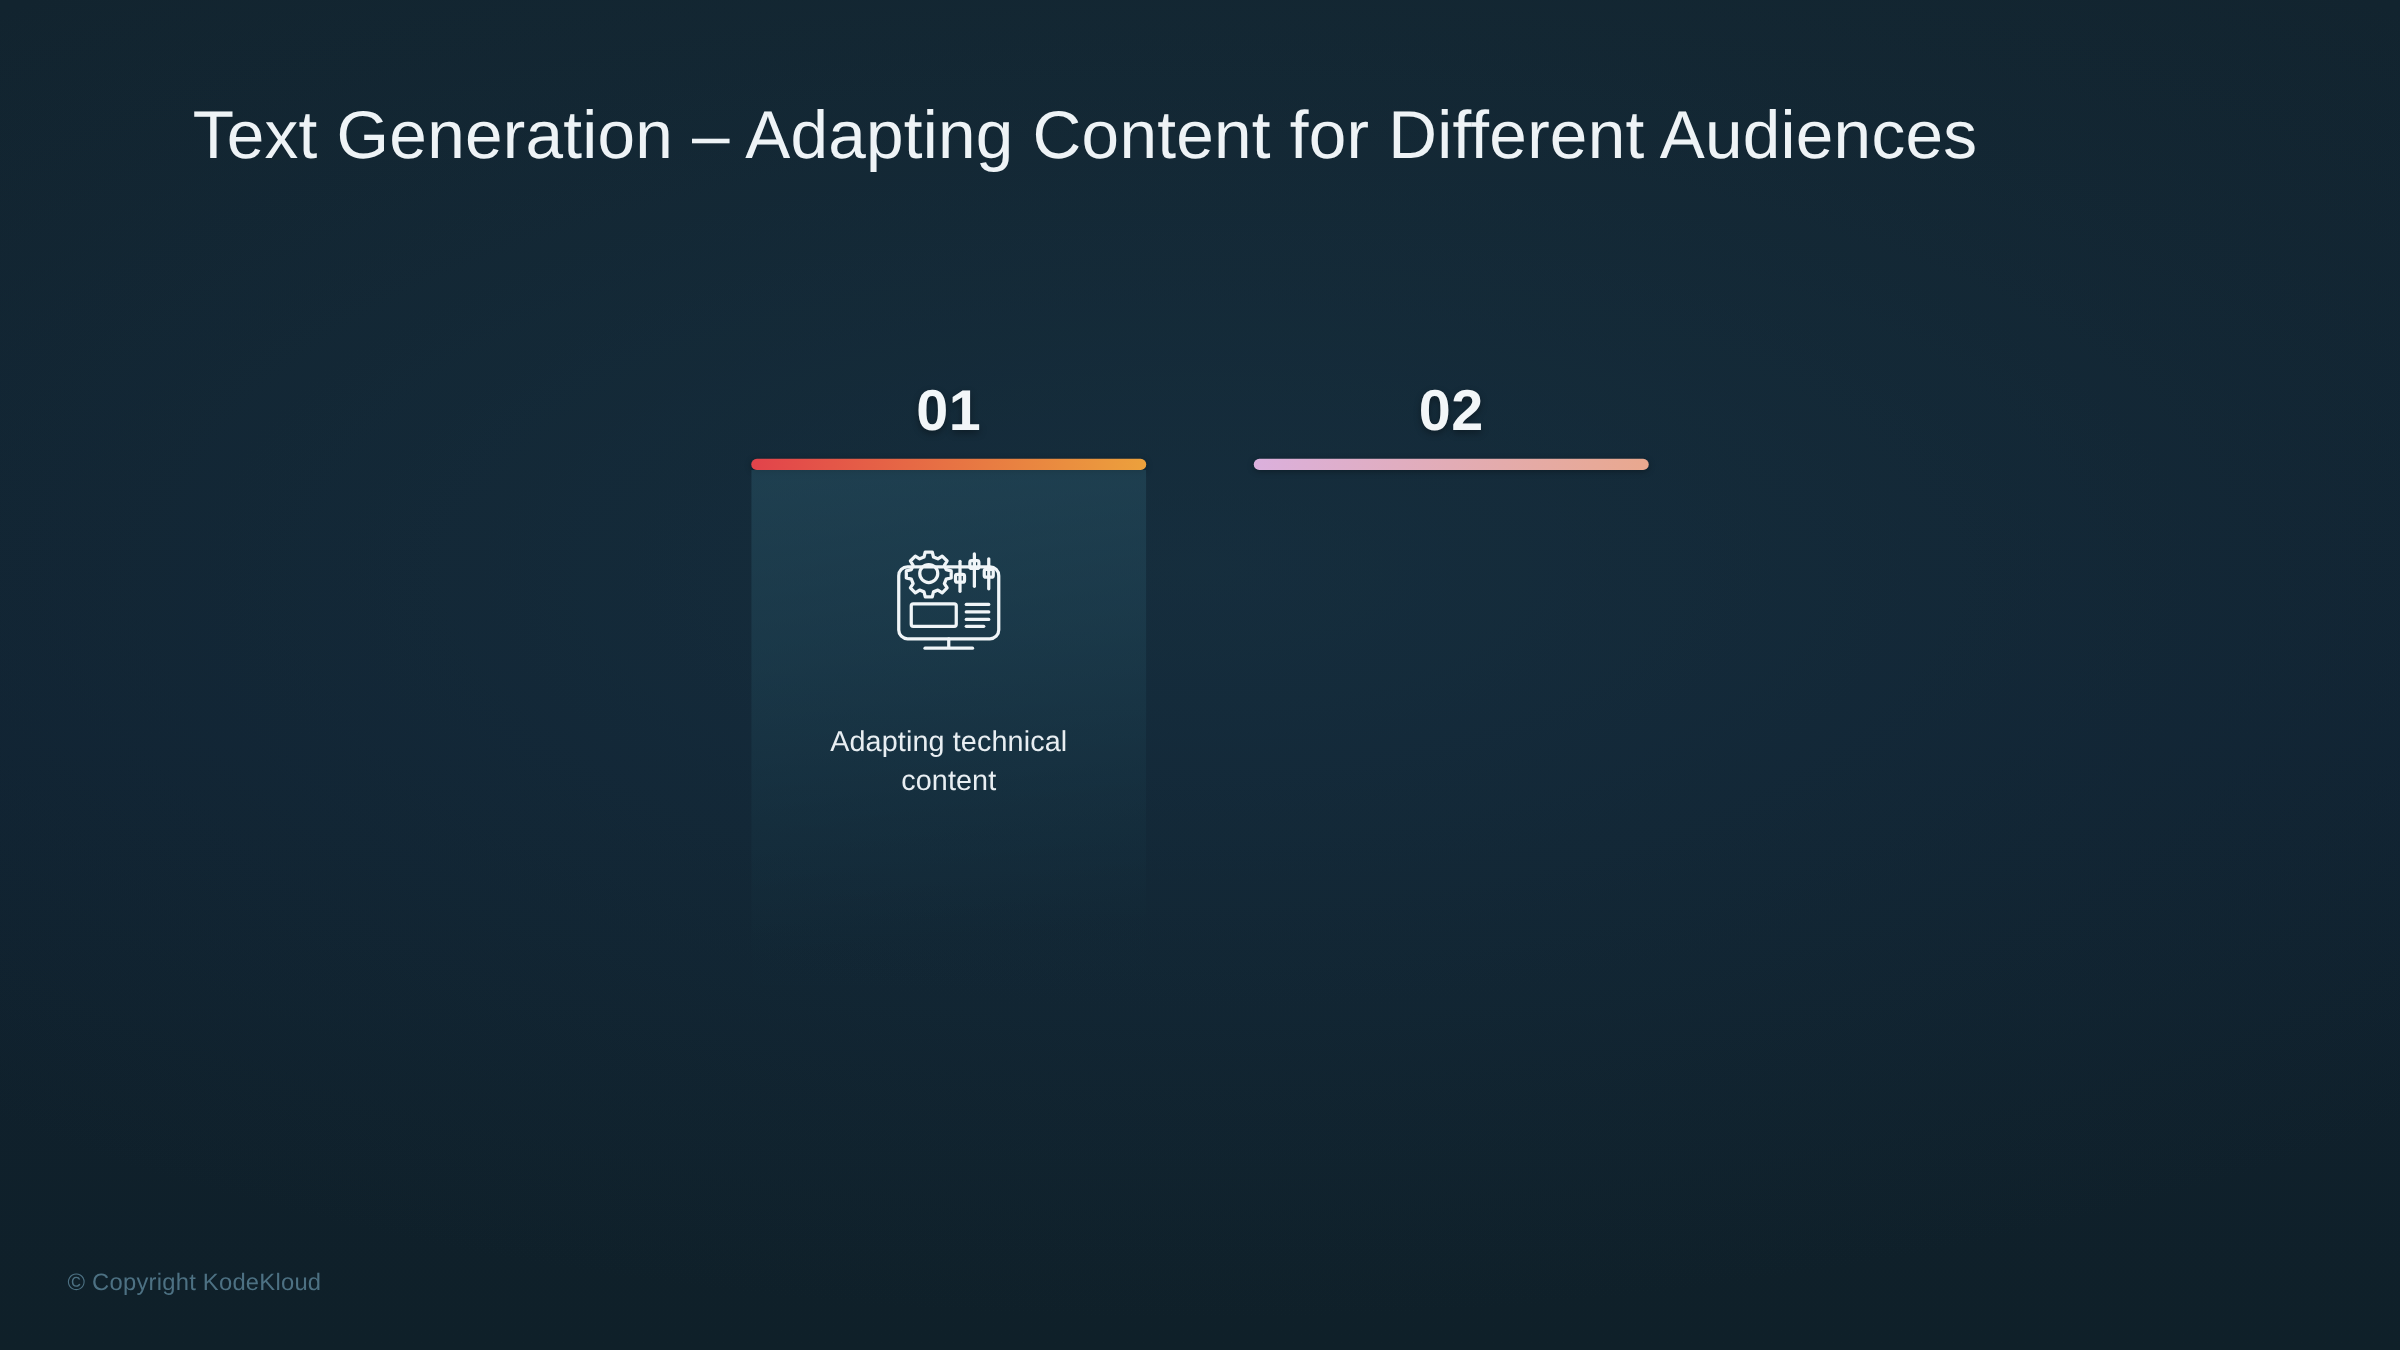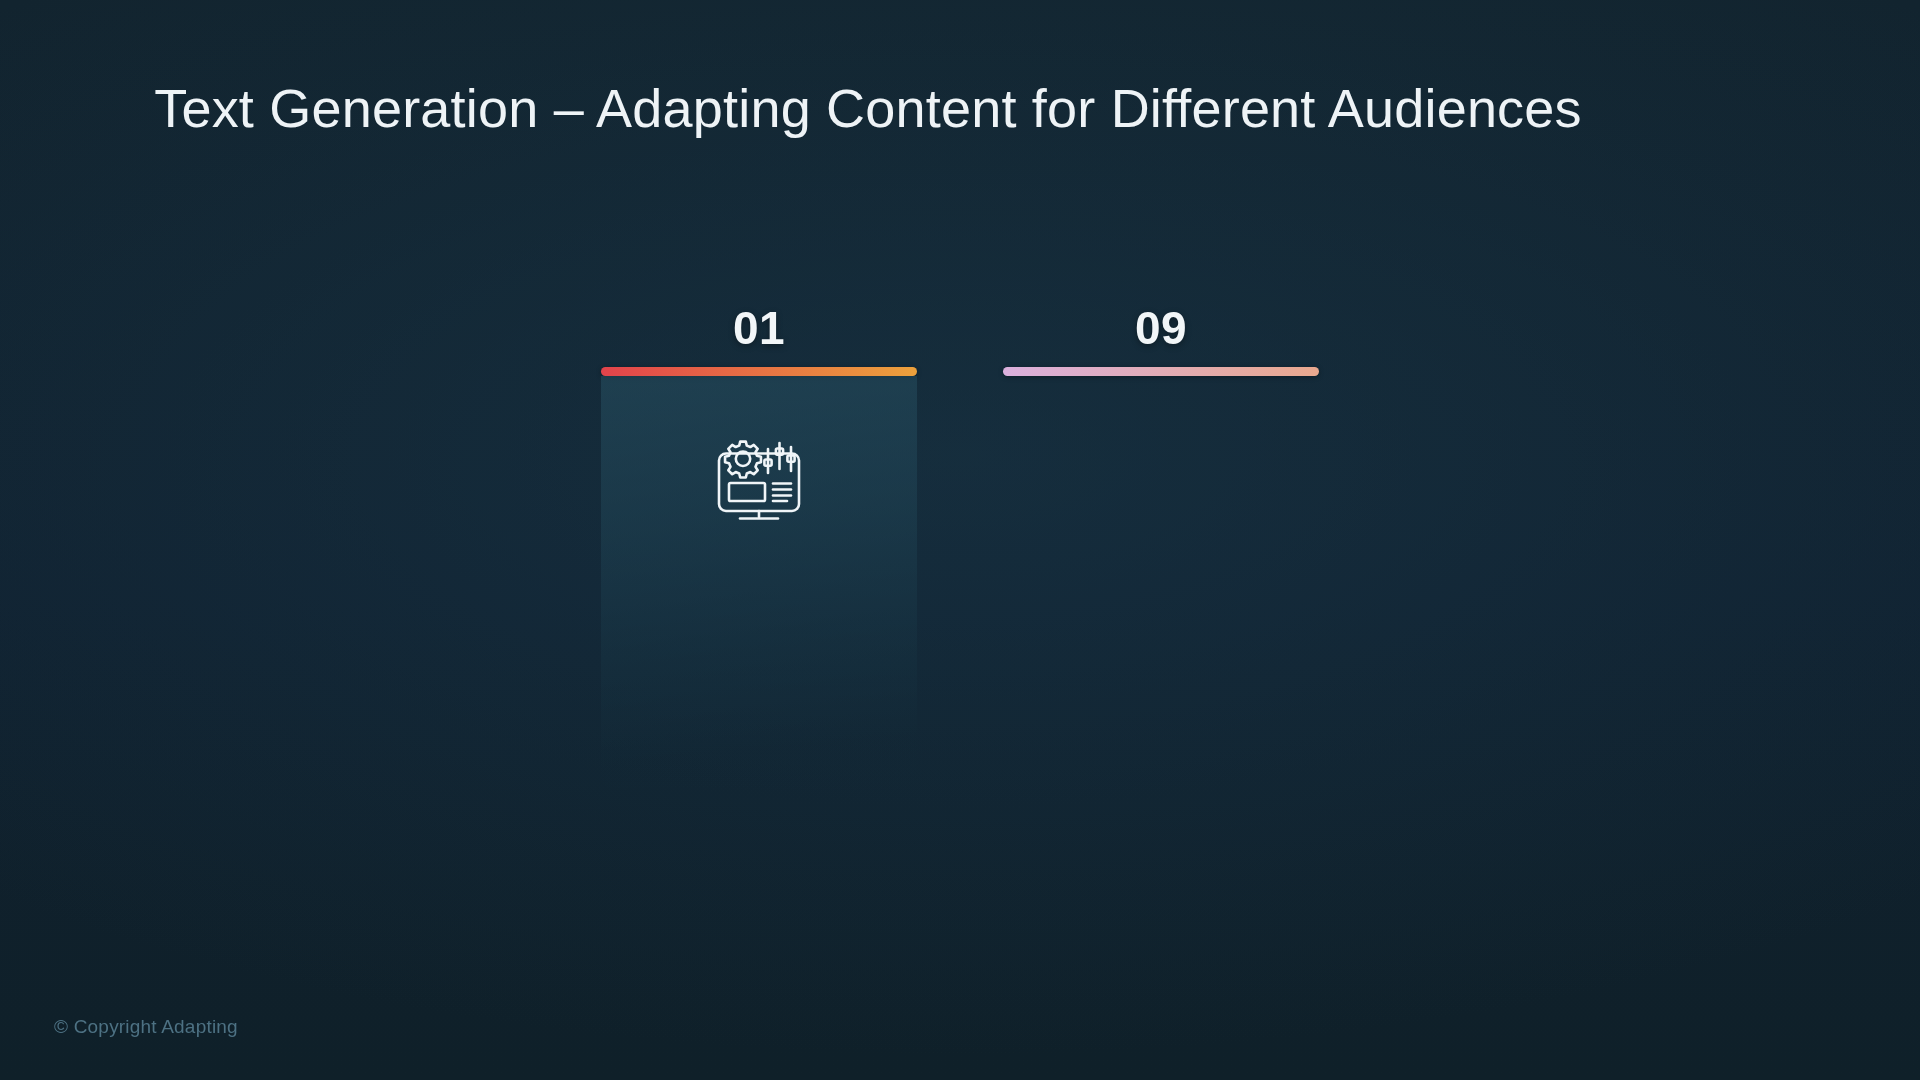--- a/index.html
+++ b/index.html
@@ -182,26 +182,27 @@
 
             <path d="M61 21 V45"></path>
             <path d="M72.5 15 V41"></path>
             <path d="M84 19 V43"></path>
             <rect x="57.4" y="31.5" width="7.2" height="6.2" rx="1.4"></rect>
             <rect x="68.9" y="20.5" width="7.2" height="6.2" rx="1.4"></rect>
             <rect x="80.4" y="27.5" width="7.2" height="6.2" rx="1.4"></rect>
           </svg>
         </div>
 
+        <div class="card-text">Adapting technical content</div>
       </div>
     </div>
   </div>
 
   <div class="card">
-    <div class="card-number">09</div>
+    <div class="card-number">02</div>
 
     <div class="card-bar" id="bar-1" style="background: linear-gradient(90deg, rgb(219, 176, 221) 0%, rgb(233, 168, 142) 100%);"></div>
 
   </div>
 
 </div>
 
-<div class="footer-copyright" style="color: rgb(77, 113, 131);">© Copyright Adapting</div>
+<div class="footer-copyright" style="color: rgb(77, 113, 131);">© Copyright KodeKloud</div>
 
 </body></html>

